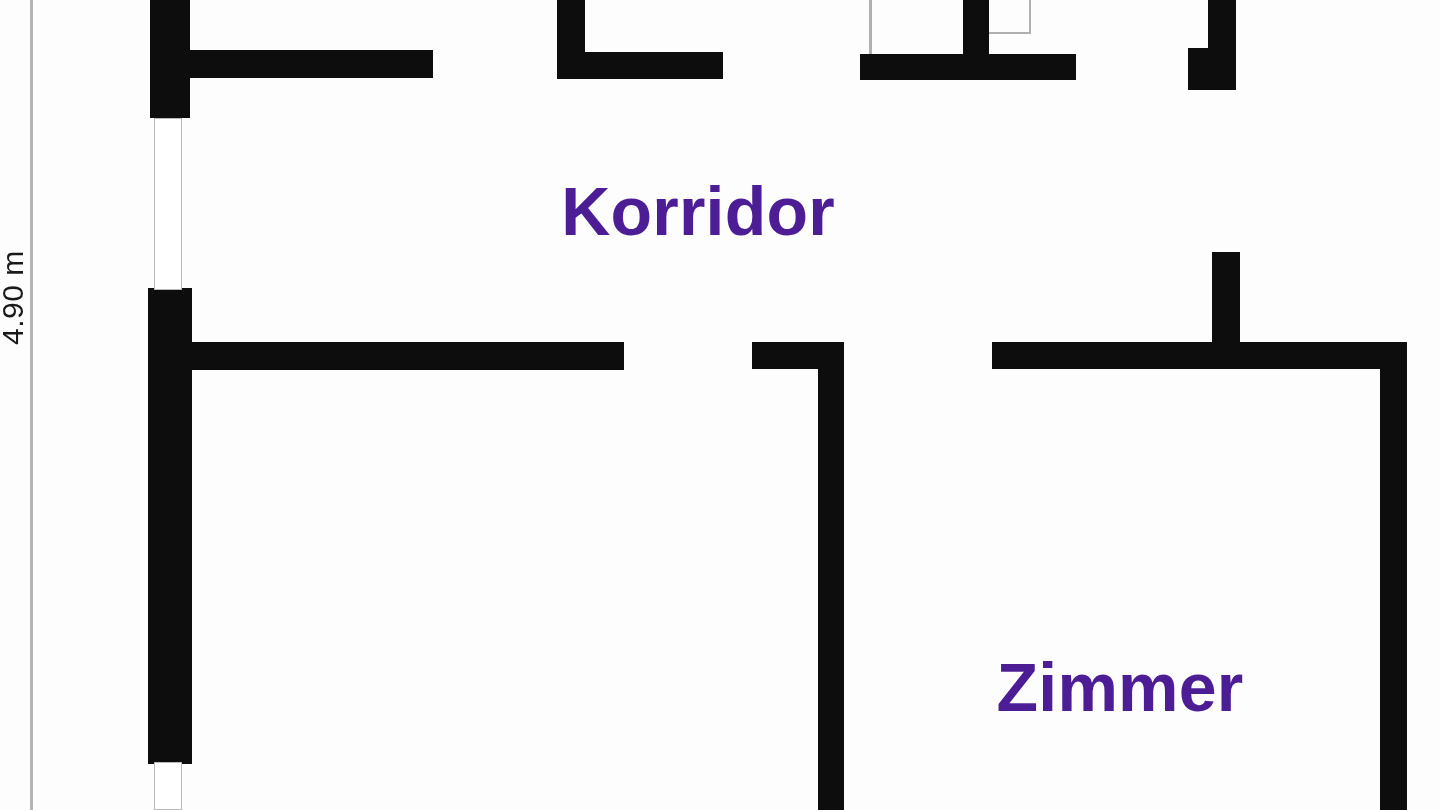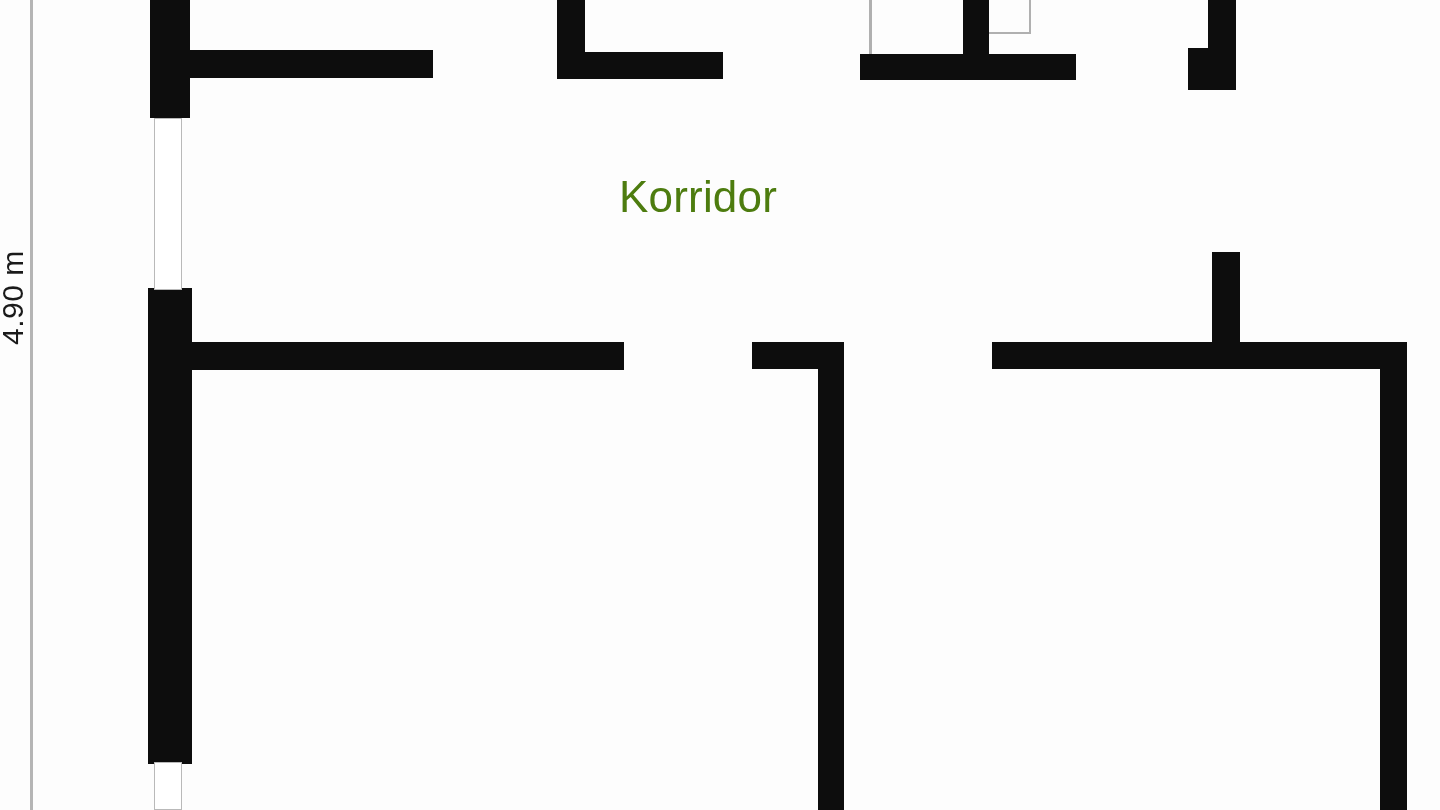--- a/index.html
+++ b/index.html
@@ -51,23 +51,23 @@
     transform-origin: left top;
     transform: rotate(-90deg);
     white-space: nowrap;
     font-size: 30px;
     color: #1a1a1a;
     letter-spacing: 0.5px;
   }
   
   .room-label {
     position: absolute;
-    color: #4d7c0f;
-    font-size: 44px;
-    font-weight: 400;
+    color: #4c1d95;
+    font-size: 68px;
+    font-weight: 700;
     white-space: nowrap;
     letter-spacing: 0.2px;
     transform: translateX(-50%);
   }
 </style>
 </head>
 <body>
 
 <div id="floorplan-viewport">
 
@@ -106,14 +106,15 @@
   <div class="wall" style="left:752px; top:342px; width:92px; height:27px;"></div>
 
   <div class="wall" style="left:818px; top:342px; width:26px; height:478px;"></div>
 
   <div class="opening" style="left:154px; top:118px; width:28px; height:172px;"></div>
   <div class="opening" style="left:154px; top:762px; width:28px; height:48px;"></div>
 
   <div class="room-label" style="left:698px; top:172px;">Korridor</div>
 
 
+  <div class="room-label" style="left:1120px; top:648px;">Zimmer</div>
 
 </div>
 
 </body></html>

